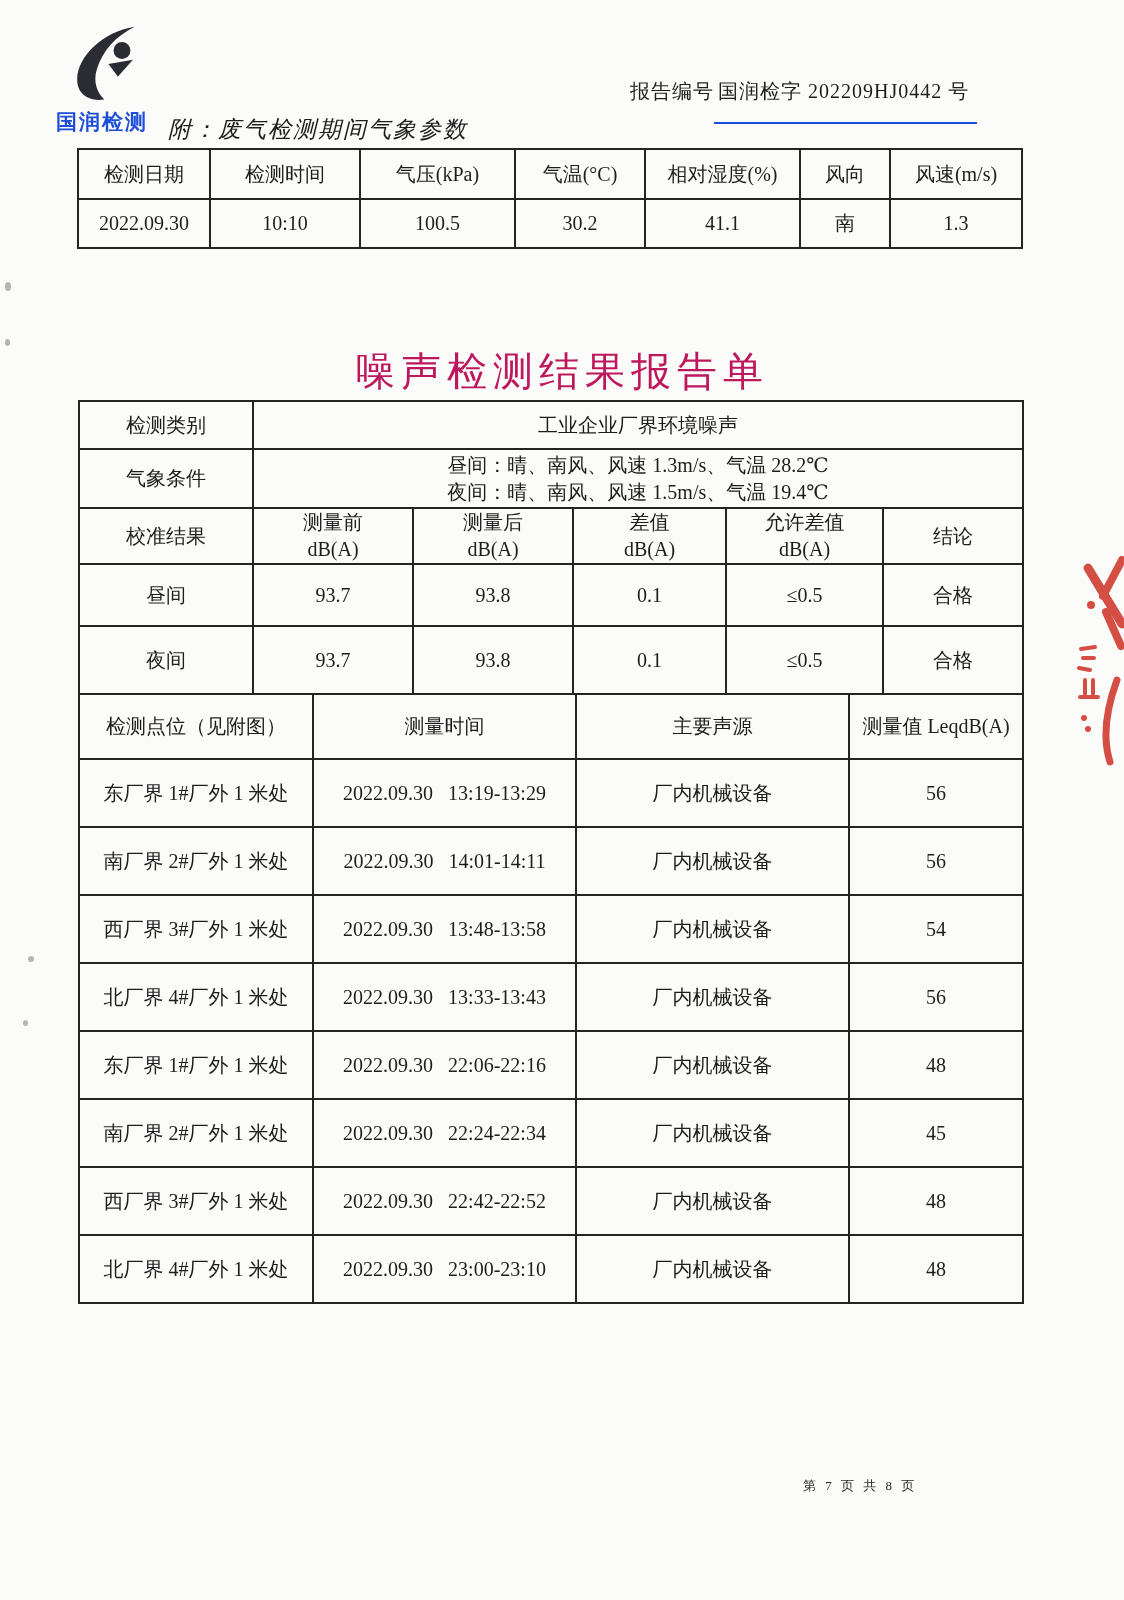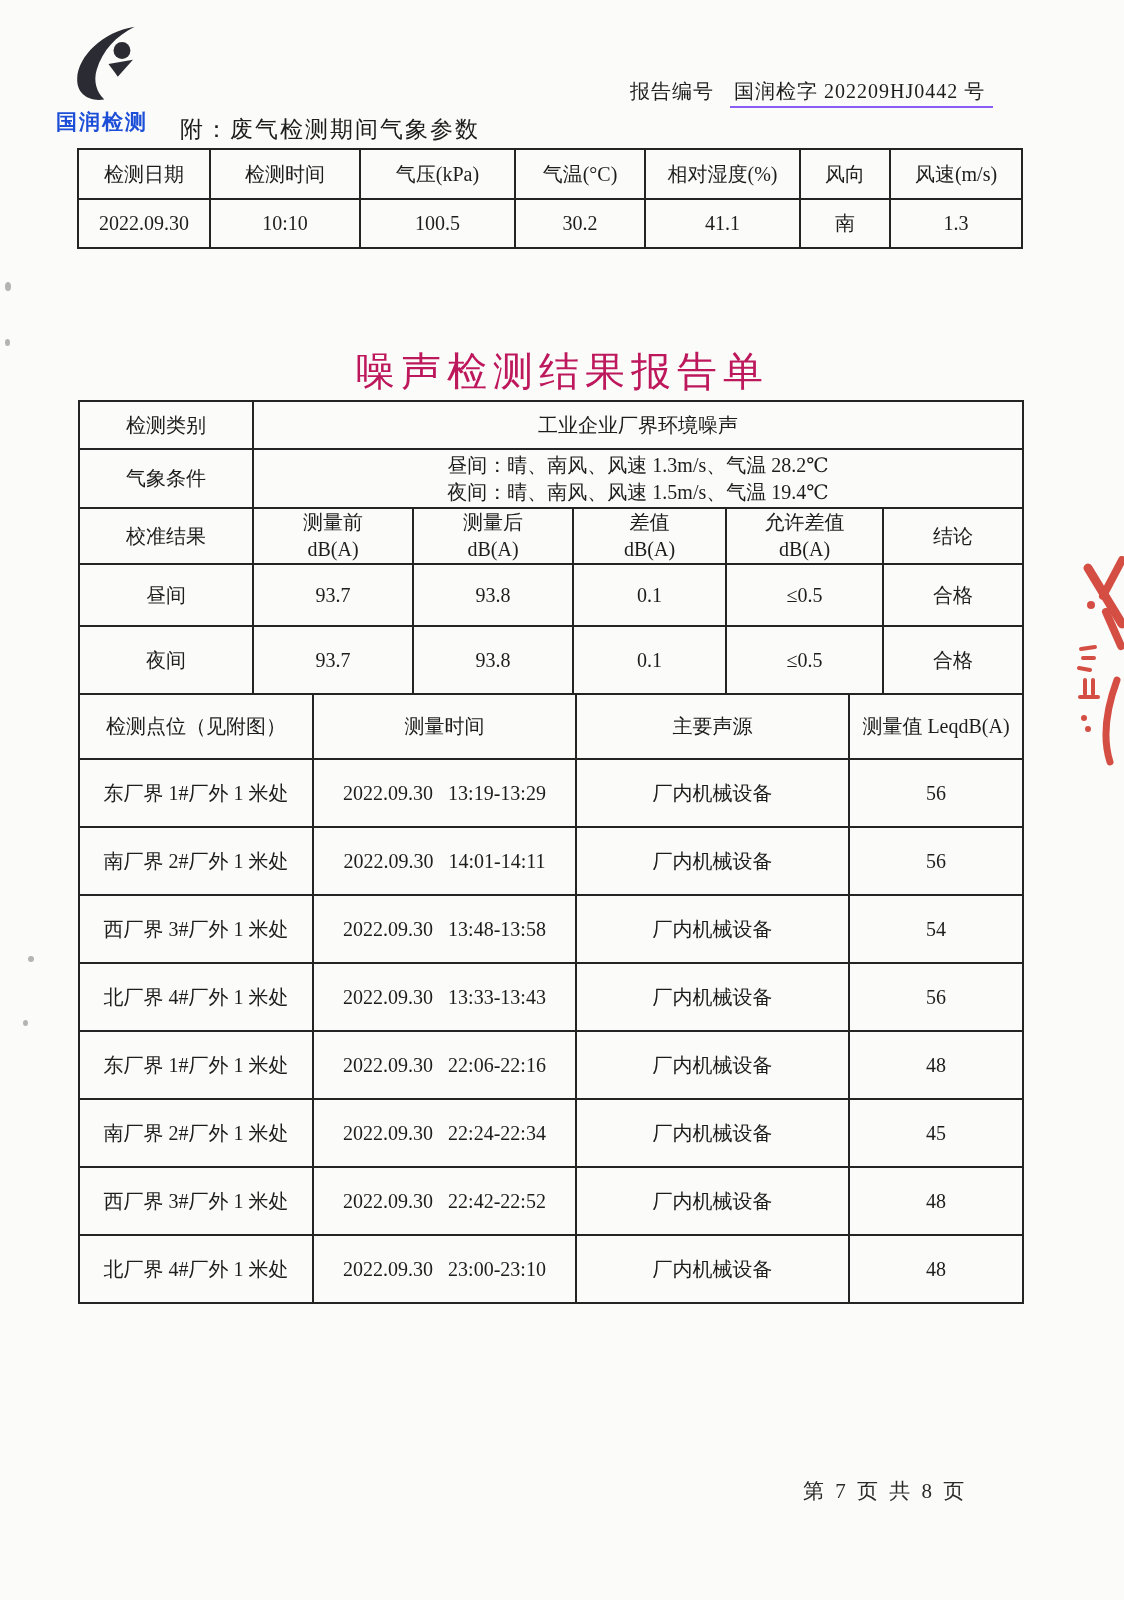--- a/index.html
+++ b/index.html
@@ -12,43 +12,43 @@
   }
   
   .logo { position:absolute; left:56px; top:26px; width:130px; text-align:left; }
   .logo-mark { width:86px; height:76px; margin-left:12px; }
   .logo-text {
     font-family:"Liberation Sans","DejaVu Sans",sans-serif;
     font-weight:bold; font-size:21px; letter-spacing:2px; color:#1d4ed8;
     margin-top:2px;
   }
   .report-line { position:absolute; left:630px; top:78px; font-size:20px; letter-spacing:1px; white-space:nowrap; }
-  .report-label { margin-right:16px; }
-  .report-value { border-bottom:2px solid #8b5cf6; padding:0 8px 4px 4px; }
-  .attach-title { position:absolute; left:180px; top:114px; font-size:23px; letter-spacing:2px; }
+  .report-label { margin-right:0; }
+  .report-value { border-bottom:2px solid #1d4ed8; padding:0 8px 20px 4px; }
+  .attach-title { position:absolute; left:168px; top:114px; font-size:23px; letter-spacing:2px;font-style:italic; }
   
   .t { border-collapse:collapse; width:100%; table-layout:fixed; }
   .t td, .t th {
     border:2px solid #242424; text-align:center; vertical-align:middle;
     font-size:20px; font-weight:normal; color:#1d1d1d; padding:0;
   }
   .weather-wrap { position:absolute; left:77px; top:148px; width:944px; }
   .h50 { height:50px; } .h49 { height:49px; }
   .h60 { height:48px; } .h59 { height:59px; }
   .h62 { height:62px; } .h52 { height:68px; } .h55 { height:65px; }
   .main-title {
     position:absolute; left:0; top:344px; width:100%; text-align:center;
     font-size:40px; font-weight:normal; letter-spacing:6px; color:#be185d;
   }
   .noise-wrap { position:absolute; left:78px; top:400px; width:944px; }
   .stack { margin-top:-2px; }
   .two-line div { line-height:27px; }
   .pre { white-space:pre; }
   
-  .footer { position:absolute; left:803px; top:1477px; font-size:21px; letter-spacing:3px; color:#2a2a2a; }
+  .footer { position:absolute; left:803px; top:1477px; font-size:13px; letter-spacing:3px; color:#2a2a2a; }
   
   .stamp { position:absolute; right:0; top:552px; width:52px; height:215px; opacity:.88; }
   
   .speck { position:absolute; background:#8d8d8b; border-radius:50%; opacity:.65; }
   .s1 { left:5px;  top:282px; width:6px; height:9px; }
   .s2 { left:5px;  top:339px; width:5px; height:7px; }
   .s3 { left:28px; top:956px; width:6px; height:6px; }
   .s4 { left:23px; top:1020px; width:5px; height:6px; }
 </style>
 </head>

